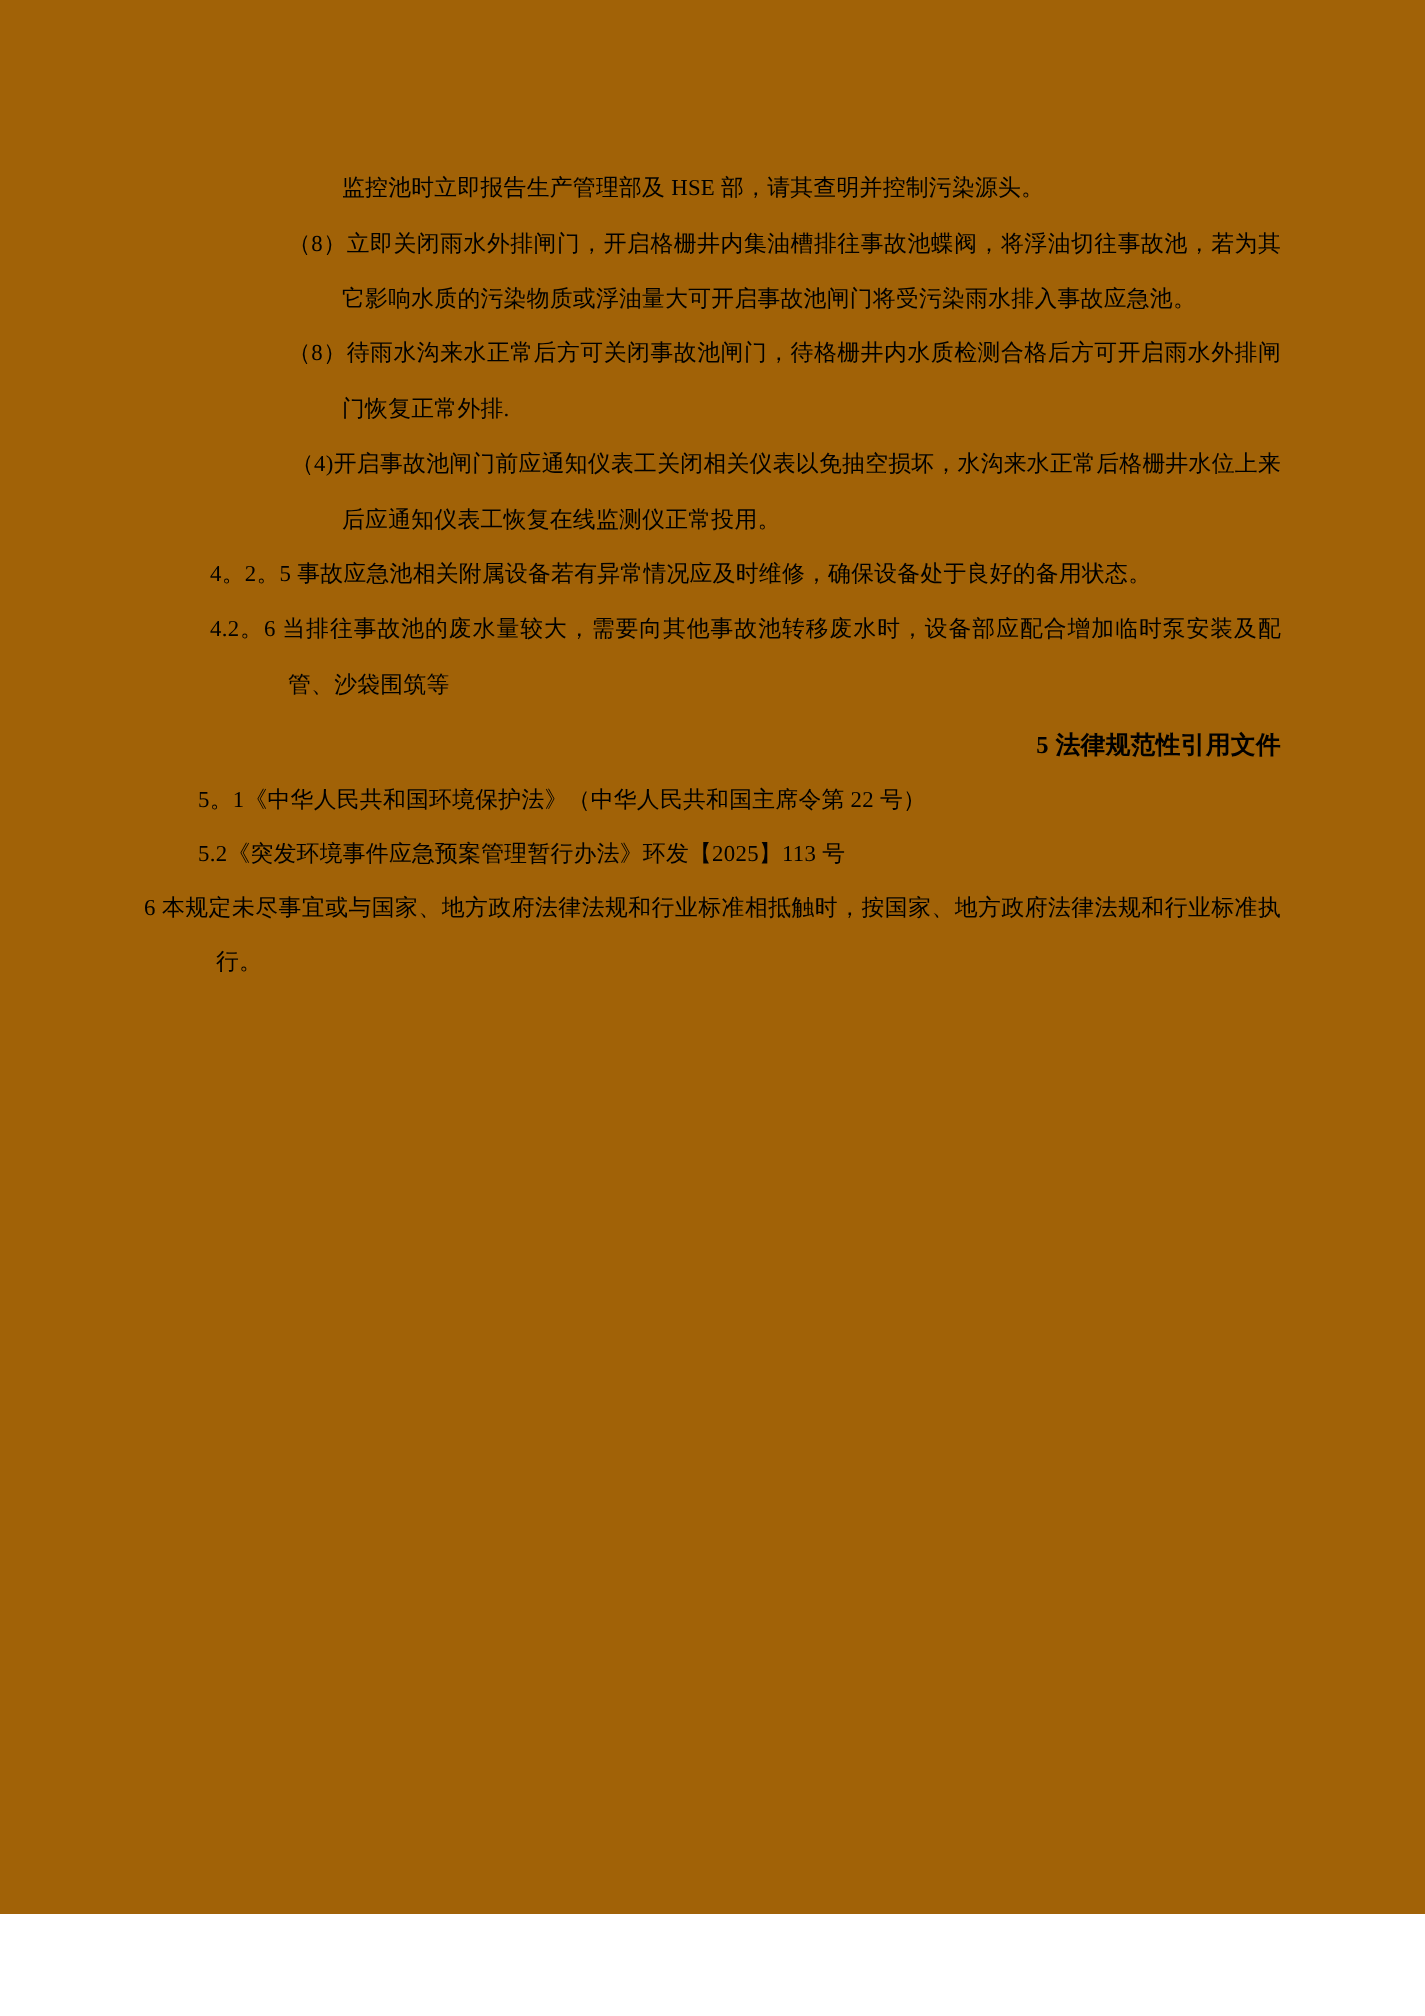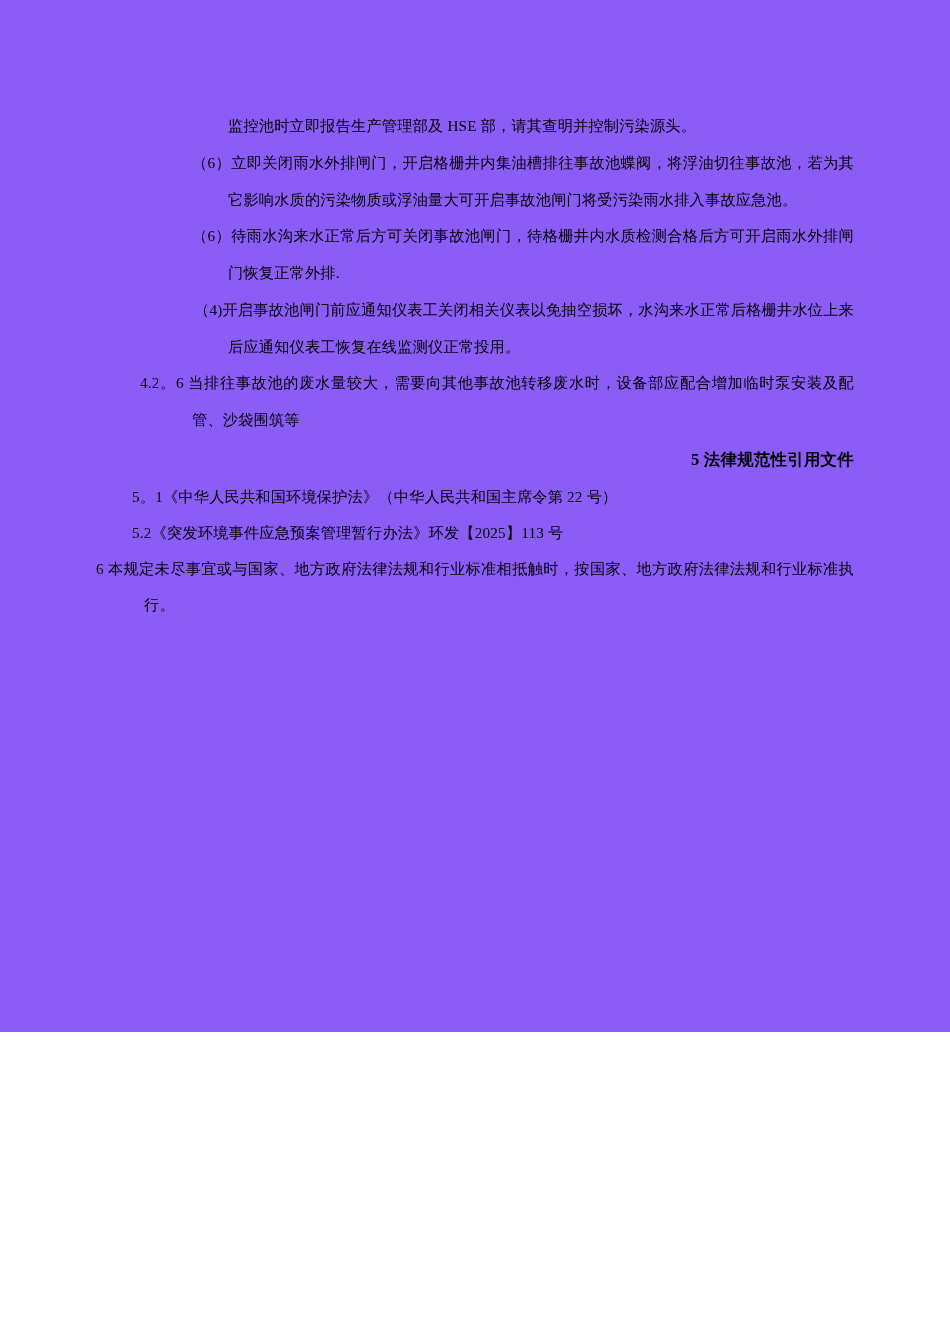--- a/index.html
+++ b/index.html
@@ -7,22 +7,22 @@
     padding: 0;
     background: #ffffff;
   }
   body {
     font-family: "Liberation Serif", "DejaVu Serif", serif;
     color: #000000;
   }
   .page {
     position: relative;
     width: 950px;
-    height: 1032px;
-    background: #8b5cf6;
+    height: 1276px;
+    background: #a16207;
     box-sizing: border-box;
     overflow: hidden;
   }
   .content {
     position: absolute;
     left: 0;
     top: 0;
     width: 950px;
     padding: 108px 96px 0 96px;
     box-sizing: border-box;
@@ -80,29 +80,30 @@
   .tight { line-height: 2.38; }
 </style>
 </head>
 <body>
 
 <div class="page">
   <div class="content">
 
     <p class="para cont-1">监控池时立即报告生产管理部及 HSE 部，请其查明并控制污染源头。</p>
 
-    <p class="para lvl-a">（6）立即关闭雨水外排闸门，开启格栅井内集油槽排往事故池蝶阀，将浮油切往事故池，若为其它影响水质的污染物质或浮油量大可开启事故池闸门将受污染雨水排入事故应急池。</p>
+    <p class="para lvl-a">（8）立即关闭雨水外排闸门，开启格栅井内集油槽排往事故池蝶阀，将浮油切往事故池，若为其它影响水质的污染物质或浮油量大可开启事故池闸门将受污染雨水排入事故应急池。</p>
 
-    <p class="para lvl-a">（6）待雨水沟来水正常后方可关闭事故池闸门，待格栅井内水质检测合格后方可开启雨水外排闸门恢复正常外排.</p>
+    <p class="para lvl-a">（8）待雨水沟来水正常后方可关闭事故池闸门，待格栅井内水质检测合格后方可开启雨水外排闸门恢复正常外排.</p>
 
     <p class="para lvl-a-plain">（4)开启事故池闸门前应通知仪表工关闭相关仪表以免抽空损坏，水沟来水正常后格栅井水位上来后应通知仪表工恢复在线监测仪正常投用。</p>
 
 
 
 
+    <p class="para lvl-b">4。2。5 事故应急池相关附属设备若有异常情况应及时维修，确保设备处于良好的备用状态。</p>
 
     <p class="para lvl-b">4.2。6 当排往事故池的废水量较大，需要向其他事故池转移废水时，设备部应配合增加临时泵安装及配管、沙袋围筑等</p>
 
     <h2 class="heading">5 法律规范性引用文件</h2>
 
     <p class="para lvl-c tight">5。1《中华人民共和国环境保护法》（中华人民共和国主席令第 22 号）</p>
 
     <p class="para lvl-c tight">5.2《突发环境事件应急预案管理暂行办法》环发【2025】113 号</p>
 
     <p class="para lvl-d tight">6 本规定未尽事宜或与国家、地方政府法律法规和行业标准相抵触时，按国家、地方政府法律法规和行业标准执行。</p>

